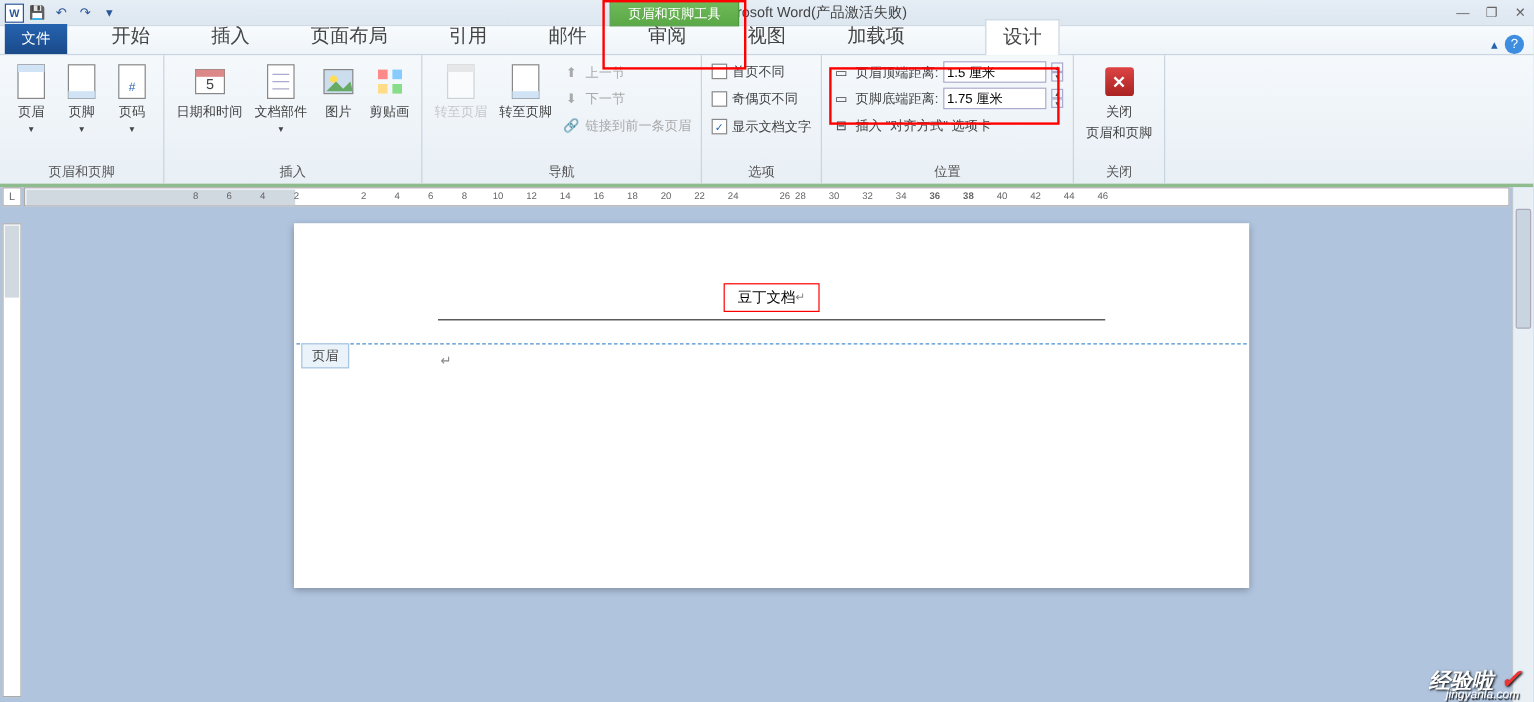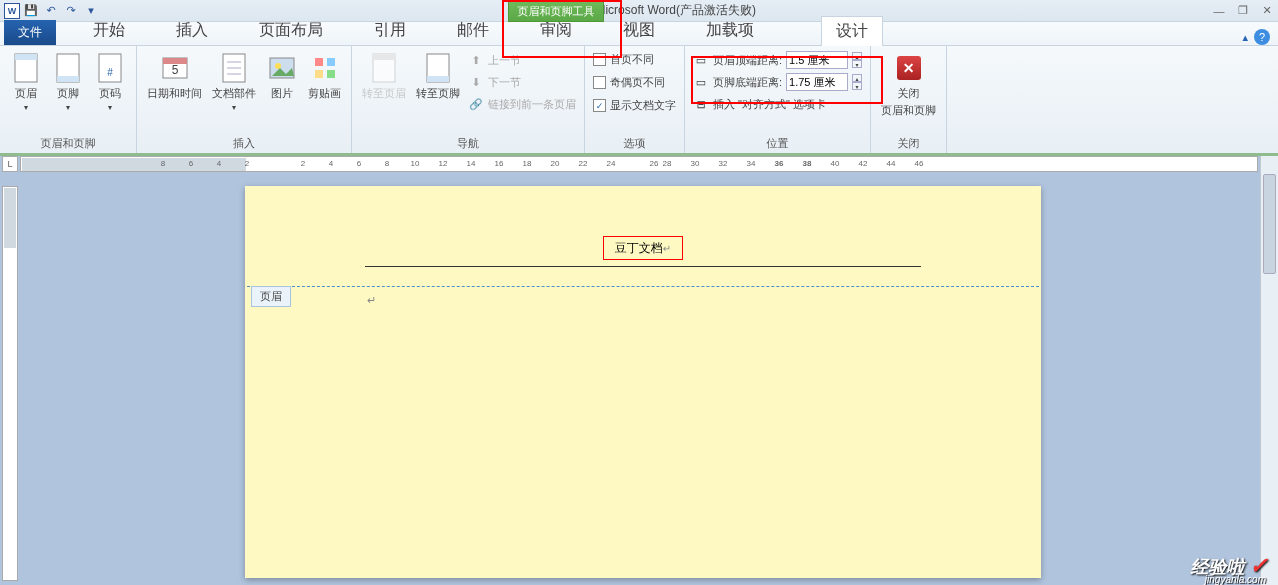--- a/index.html
+++ b/index.html
@@ -6,21 +6,21 @@
 body { width: 1278px; height: 585px; background: #fff; overflow: hidden; position: relative; }
 
 .titlebar { height: 22px; background: linear-gradient(#e5edf5, #dde7f0); display: flex; align-items: center; padding: 0 4px; border-bottom: 1px solid #c8d4e0; }
 .w-icon { width: 16px; height: 16px; background: #fff; border: 1px solid #2b579a; color: #2b579a; font-size: 9px; font-weight: bold; display: flex; align-items: center; justify-content: center; margin-right: 4px; }
 .qat { display: flex; gap: 6px; align-items: center; }
 .qat-btn { width: 14px; height: 14px; display: flex; align-items: center; justify-content: center; font-size: 11px; color: #2b579a; cursor: pointer; }
 .title-text { flex: 1; text-align: center; font-size: 12px; color: #444; }
 .win-controls { display: flex; gap: 10px; align-items: center; }
 .win-btn { font-size: 11px; color: #666; cursor: pointer; width: 14px; text-align: center; }
 
-.contextual-tab-header { position: absolute; top: 0; left: 508px; width: 96px; height: 22px; background: linear-gradient(#6fba5a, #5ba847); color: #fff; font-size: 11px; display: flex; align-items: center; justify-content: center; border: 1px solid #4a9a3a; z-index: 10; }
+.contextual-tab-header { position: absolute; top: 0; left: 508px; width: 108px; height: 22px; background: linear-gradient(#6fba5a, #5ba847); color: #fff; font-size: 11px; display: flex; align-items: center; justify-content: center; border: 1px solid #4a9a3a; z-index: 10; }
 .red-box-tab { position: absolute; top: 0; left: 502px; width: 120px; height: 58px; border: 2px solid #ff0000; z-index: 20; pointer-events: none; }
 
 .tabbar { height: 24px; background: linear-gradient(#f8fbfd, #eef4f9); display: flex; align-items: flex-end; padding-left: 4px; border-bottom: 1px solid #c8d4e0; position: relative; }
 .file-tab { background: linear-gradient(#2563b0, #1a4a8a); color: #fff; padding: 4px 14px; font-size: 12px; cursor: pointer; }
 .tab { padding: 4px 14px; font-size: 16px; color: #444; cursor: pointer; margin-left: 23px; }
 .tab.active { background: #fff; border-top: 1px solid #c8d4e0; border-left: 1px solid #c8d4e0; border-right: 1px solid #c8d4e0; position: relative; top: 1px; }
 .tabbar-right { position: absolute; right: 8px; display: flex; gap: 6px; align-items: center; }
 .help-icon { width: 16px; height: 16px; border-radius: 50%; background: #3d8de0; color: #fff; font-size: 11px; display: flex; align-items: center; justify-content: center; }
 
 .ribbon { height: 110px; background: linear-gradient(#f5f9fc, #e8eff5); display: flex; border-bottom: 3px solid #8fbc8f; }
@@ -31,39 +31,39 @@
 .big-btn .icon { width: 32px; height: 32px; display: flex; align-items: center; justify-content: center; }
 .big-btn .lbl { font-size: 11px; color: #444; text-align: center; }
 .big-btn .dd { font-size: 8px; color: #444; }
 .big-btn.disabled .lbl, .big-btn.disabled .icon { color: #aaa; opacity: 0.6; }
 .small-row { display: flex; align-items: center; gap: 4px; font-size: 11px; color: #444; padding: 2px 0; cursor: pointer; }
 .small-row.disabled { color: #aaa; }
 .small-icon { width: 16px; height: 16px; display: inline-flex; align-items: center; justify-content: center; }
 .chk { width: 13px; height: 13px; border: 1px solid #888; display: inline-flex; align-items: center; justify-content: center; font-size: 9px; background: #fff; }
 .chk.checked::before { content: "✓"; color: #2563b0; }
 .field-row { display: flex; align-items: center; gap: 4px; font-size: 11px; color: #444; padding: 1px 0; }
-.field-input { width: 62px; height: 18px; border: 1px solid #aac; background: #fff; font-size: 11px; padding: 0 2px; }
+.field-input { width: 86px; height: 18px; border: 1px solid #aac; background: #fff; font-size: 11px; padding: 0 2px; }
 .spinner { display: flex; flex-direction: column; }
 .spinner span { width: 10px; height: 8px; border: 1px solid #aac; font-size: 6px; display: flex; align-items: center; justify-content: center; cursor: pointer; }
 .close-x { width: 24px; height: 24px; background: linear-gradient(#d44, #a22); border-radius: 3px; color: #fff; display: flex; align-items: center; justify-content: center; font-size: 14px; font-weight: bold; }
 
 .red-box-pos { position: absolute; top: 56px; left: 691px; width: 192px; height: 48px; border: 2px solid #ff0000; z-index: 20; pointer-events: none; }
 
 .doc-area { position: absolute; top: 156px; left: 0; right: 0; bottom: 0; background: #b0c4de; }
 .hruler { position: absolute; top: 0; left: 20px; right: 20px; height: 16px; background: #fff; border: 1px solid #aaa; font-size: 8px; color: #666; overflow: hidden; }
 .hruler-dark { position: absolute; top: 1px; left: 1px; width: 224px; height: 14px; background: #d0d8e0; }
 .hruler-nums { position: absolute; top: 2px; left: 0; right: 0; display: flex; }
 .hruler-nums span { display: inline-block; text-align: center; }
 .vruler { position: absolute; top: 30px; left: 2px; width: 16px; bottom: 4px; background: #fff; border: 1px solid #aaa; }
 .vruler-dark { position: absolute; top: 1px; left: 1px; right: 1px; height: 60px; background: #d0d8e0; }
 .corner { position: absolute; top: 0; left: 2px; width: 16px; height: 16px; background: #fff; border: 1px solid #aaa; font-size: 9px; display: flex; align-items: center; justify-content: center; color: #666; }
 .vscroll { position: absolute; top: 0; right: 0; width: 18px; bottom: 0; background: #e8eff5; border-left: 1px solid #c0c8d0; }
 .vscroll-thumb { position: absolute; top: 18px; left: 2px; right: 2px; height: 100px; background: #c8d4e0; border: 1px solid #aab; border-radius: 2px; }
 
-.page { position: absolute; top: 30px; left: 245px; width: 796px; height: 392px; background: #fef9c3; box-shadow: 0 2px 6px rgba(0,0,0,0.3); }
+.page { position: absolute; top: 30px; left: 245px; width: 796px; height: 304px; background: #ffffff; box-shadow: 0 2px 6px rgba(0,0,0,0.3); }
 .header-text-box { position: absolute; top: 50px; left: 358px; width: 80px; height: 24px; border: 1.5px solid #ff0000; display: flex; align-items: center; justify-content: center; font-size: 12px; }
 .header-line { position: absolute; top: 80px; left: 120px; right: 120px; height: 0; border-bottom: 1px solid #333; }
 .header-dashed { position: absolute; top: 100px; left: 2px; right: 2px; height: 0; border-bottom: 1px dashed #4a90d0; }
 .header-tag { position: absolute; top: 100px; left: 6px; padding: 2px 8px; background: #eaf2fa; border: 1px solid #a8c4e0; font-size: 11px; color: #444; }
 .cursor-mark { position: absolute; top: 108px; left: 122px; font-size: 11px; color: #888; }
 
 .watermark { position: absolute; bottom: 6px; right: 10px; color: #fff; font-size: 18px; font-weight: bold; font-style: italic; text-shadow: 1px 1px 2px #000; }
 .watermark .red { color: #e33; font-size: 22px; }
 .watermark-sub { position: absolute; bottom: 0; right: 12px; font-size: 10px; color: #fff; font-style: italic; text-shadow: 1px 1px 1px #000; }
 

